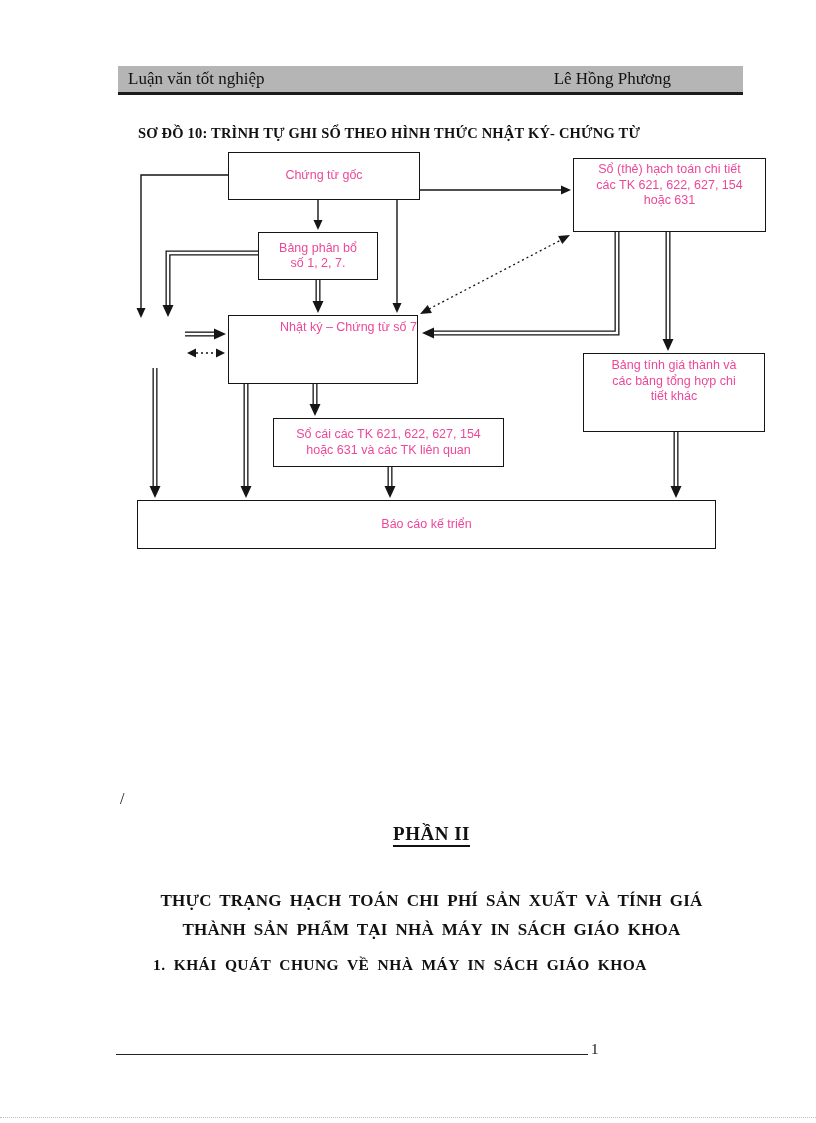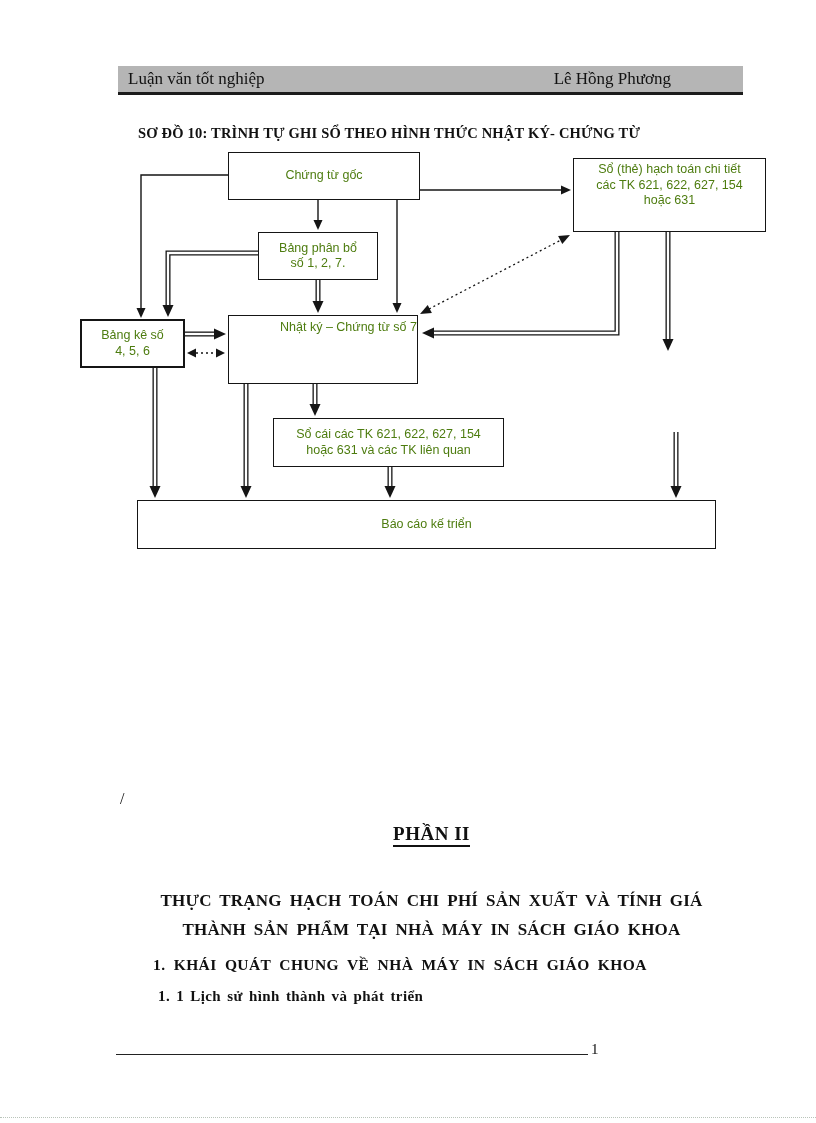--- a/index.html
+++ b/index.html
@@ -28,21 +28,21 @@
     position:absolute;left:138px;top:125px;
     font-size:14.5px;font-weight:bold;white-space:nowrap;
     letter-spacing:0.2px;
   }
   
   .flow-svg{position:absolute;left:0;top:0;width:816px;height:580px;}
   .fbox{
     position:absolute;background:#fff;border:1.5px solid #151515;
     box-sizing:border-box;
     font-family:"Liberation Sans", sans-serif;
-    font-size:12.5px;line-height:15.5px;color:#4d7c0f;
+    font-size:12.5px;line-height:15.5px;color:#ec4899;
     text-align:center;
     display:flex;flex-direction:column;justify-content:center;
   }
   .b-chung-tu-goc{left:228px;top:152px;width:192px;height:48px;}
   .b-so-the{left:573px;top:158px;width:193px;height:74px;justify-content:flex-start;padding-top:3px;}
   .b-bang-phan-bo{left:258px;top:232px;width:120px;height:48px;}
   .b-bang-ke{left:80px;top:319px;width:105px;height:49px;border-width:2px;}
   .b-nhat-ky{left:228px;top:315px;width:190px;height:69px;justify-content:flex-start;padding-top:4px;align-items:flex-end;}
   .b-bang-tinh{left:583px;top:353px;width:182px;height:79px;justify-content:flex-start;padding-top:4px;}
   .b-so-cai{left:273px;top:418px;width:231px;height:49px;}
@@ -159,29 +159,30 @@
     <span>Sổ (thẻ) hạch toán chi tiết</span>
     <span>các TK 621, 622, 627, 154</span>
     <span>hoặc 631</span>
   </div>
 
   <div class="fbox b-bang-phan-bo">
     <span>Bảng phân bổ</span>
     <span>số 1, 2, 7.</span>
   </div>
 
-  <div class="fbox b-bang-ke">
-    <span>Bảng kê số</span>
-    <span>4, 5, 6</span>
-  </div>
 
   <div class="fbox b-nhat-ky">
     <span>Nhật ký – Chứng từ số 7</span>
   </div>
 
+  <div class="fbox b-bang-tinh">
+    <span>Bảng tính giá thành và</span>
+    <span>các bảng tổng hợp chi</span>
+    <span>tiết khác</span>
+  </div>
 
   <div class="fbox b-so-cai">
     <span>Sổ cái các TK 621, 622, 627, 154</span>
     <span>hoặc 631 và các TK liên quan</span>
   </div>
 
   <div class="fbox b-bao-cao">
     <span>Báo cáo kế triển</span>
   </div>
 
@@ -190,19 +191,18 @@
   <div class="part-title">
     <span>PHẦN II</span>
   </div>
 
   <div class="main-heading">
     <div>THỰC TRẠNG HẠCH TOÁN CHI PHÍ SẢN XUẤT VÀ TÍNH GIÁ</div>
     <div>THÀNH SẢN PHẨM TẠI NHÀ MÁY IN SÁCH GIÁO KHOA</div>
   </div>
 
   <div class="section-1">1. KHÁI QUÁT CHUNG VỀ NHÀ MÁY IN SÁCH GIÁO KHOA</div>
-  <div class="section-1-1">1. 1 Lịch sử hình thành và phát triển</div>
 
   <div class="footer-rule"></div>
   <div class="page-number">1</div>
   <div class="bottom-dotted"></div>
 
 </div>
 
 </body></html>

